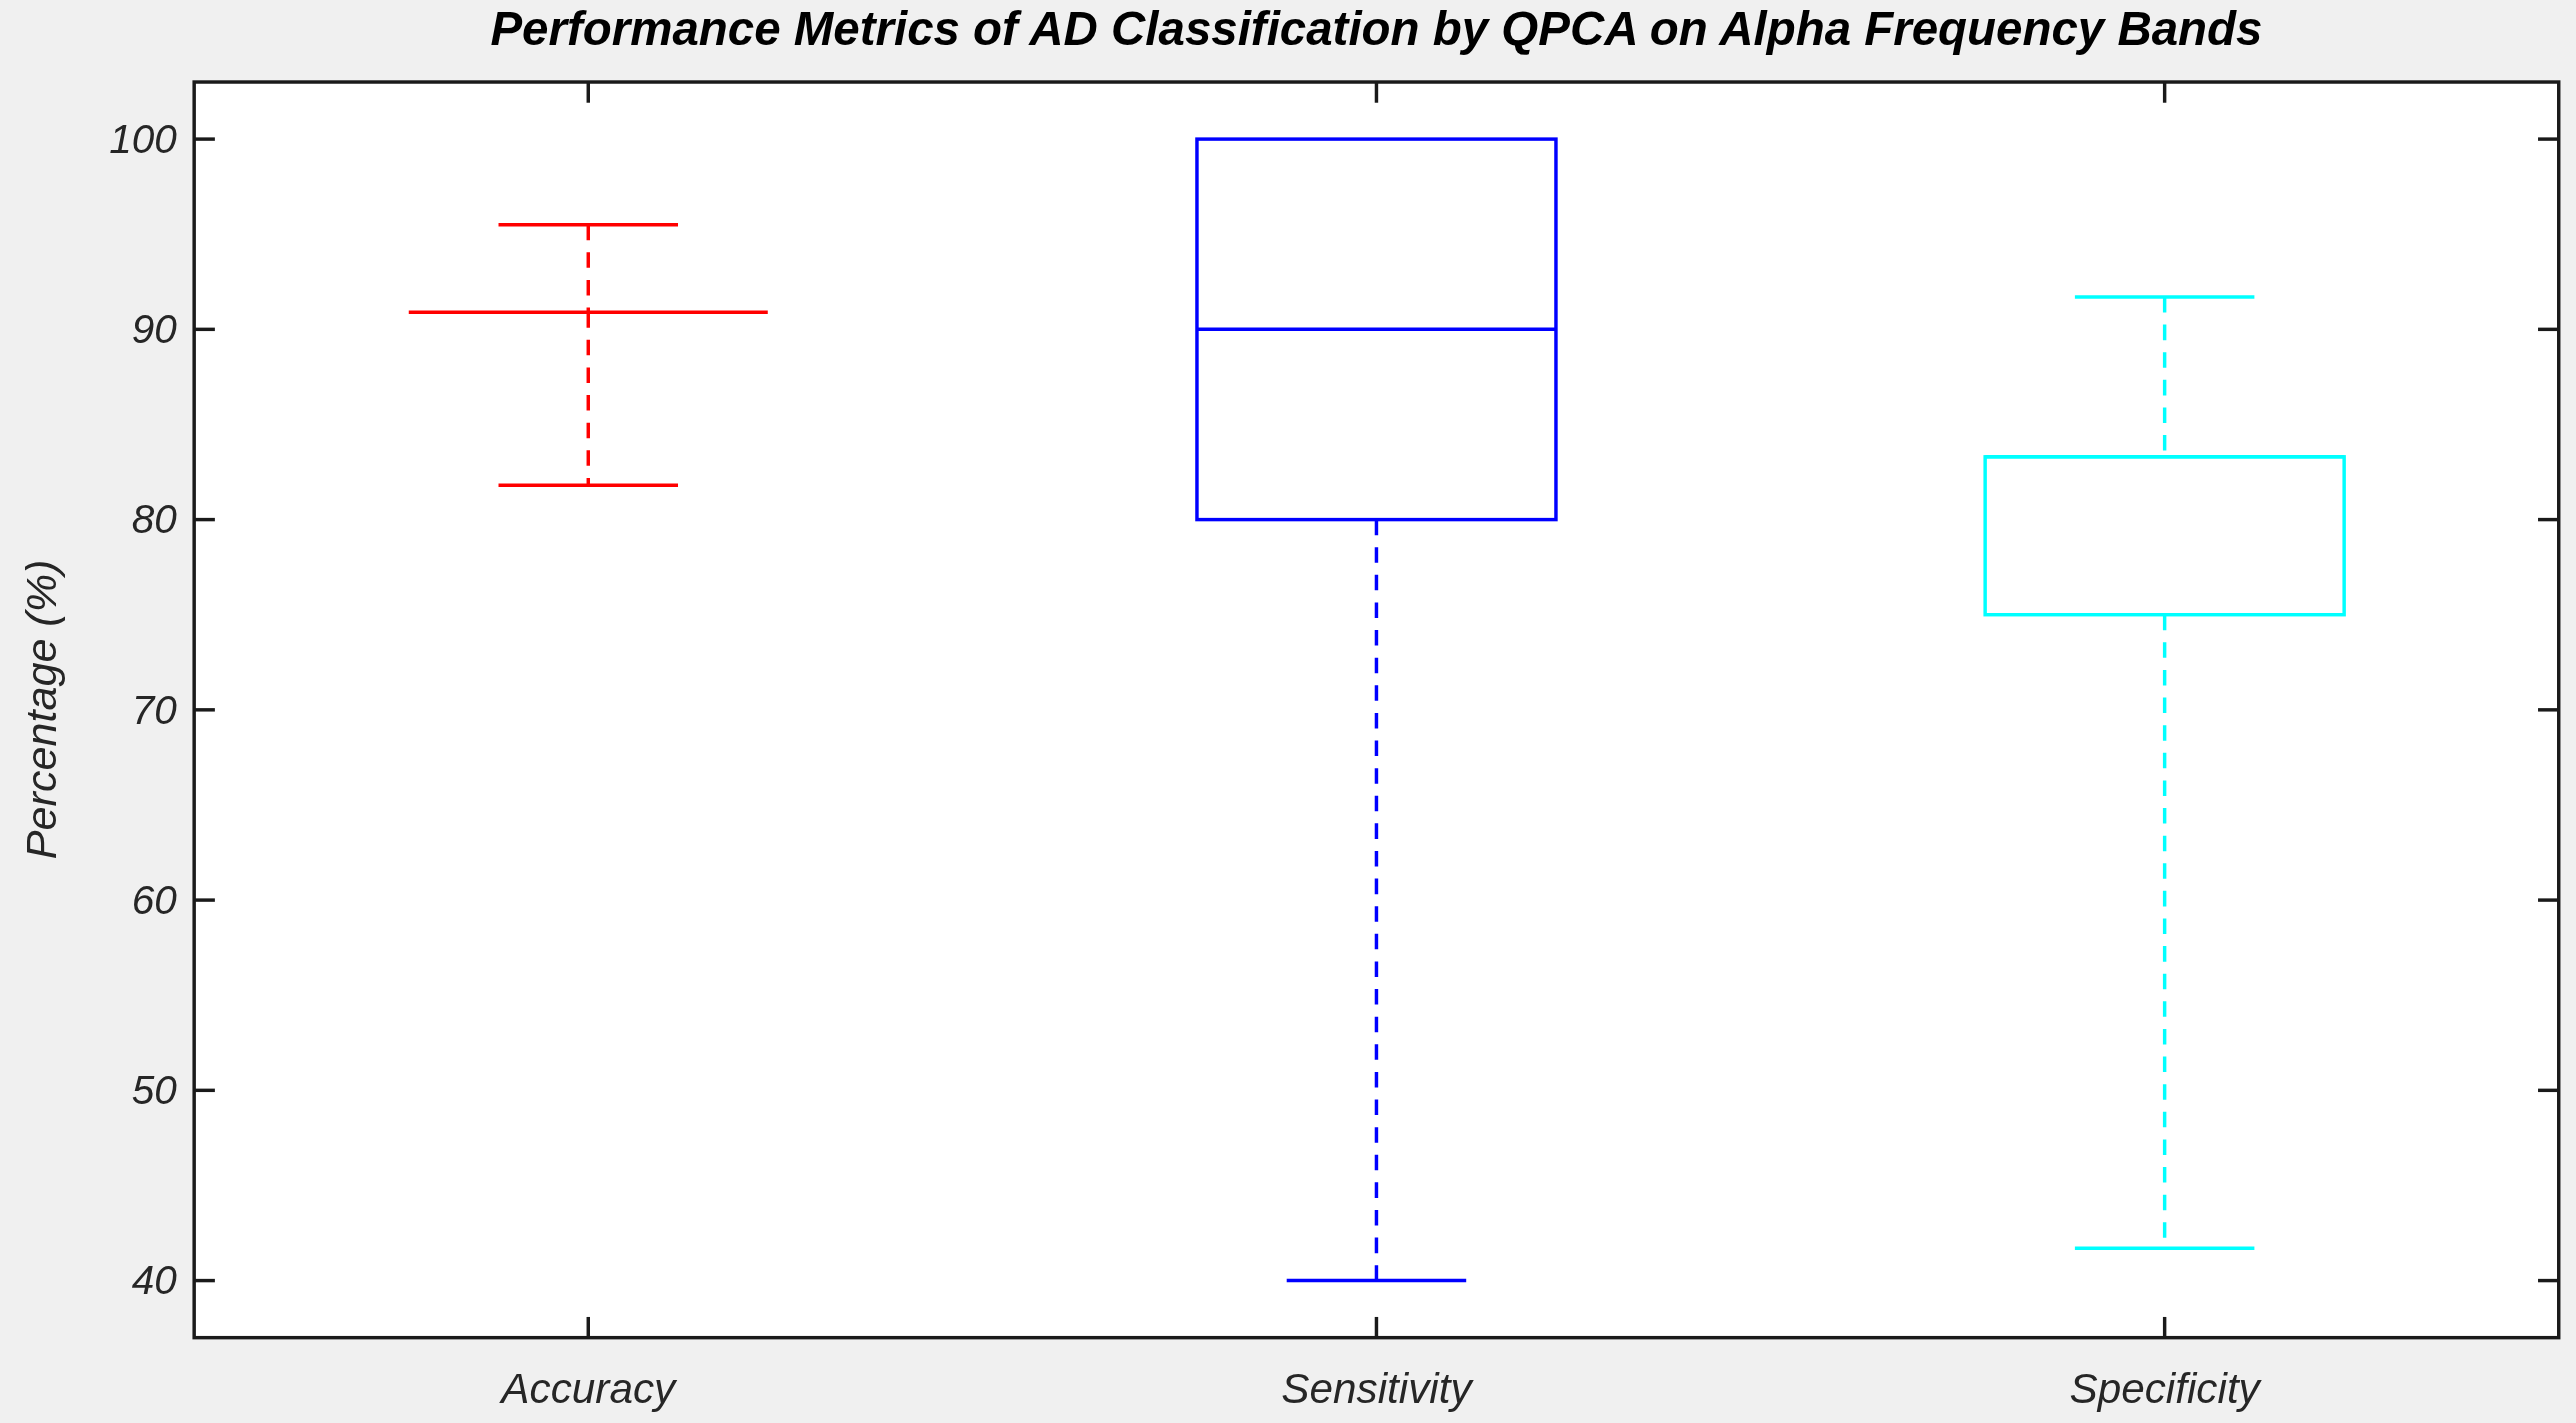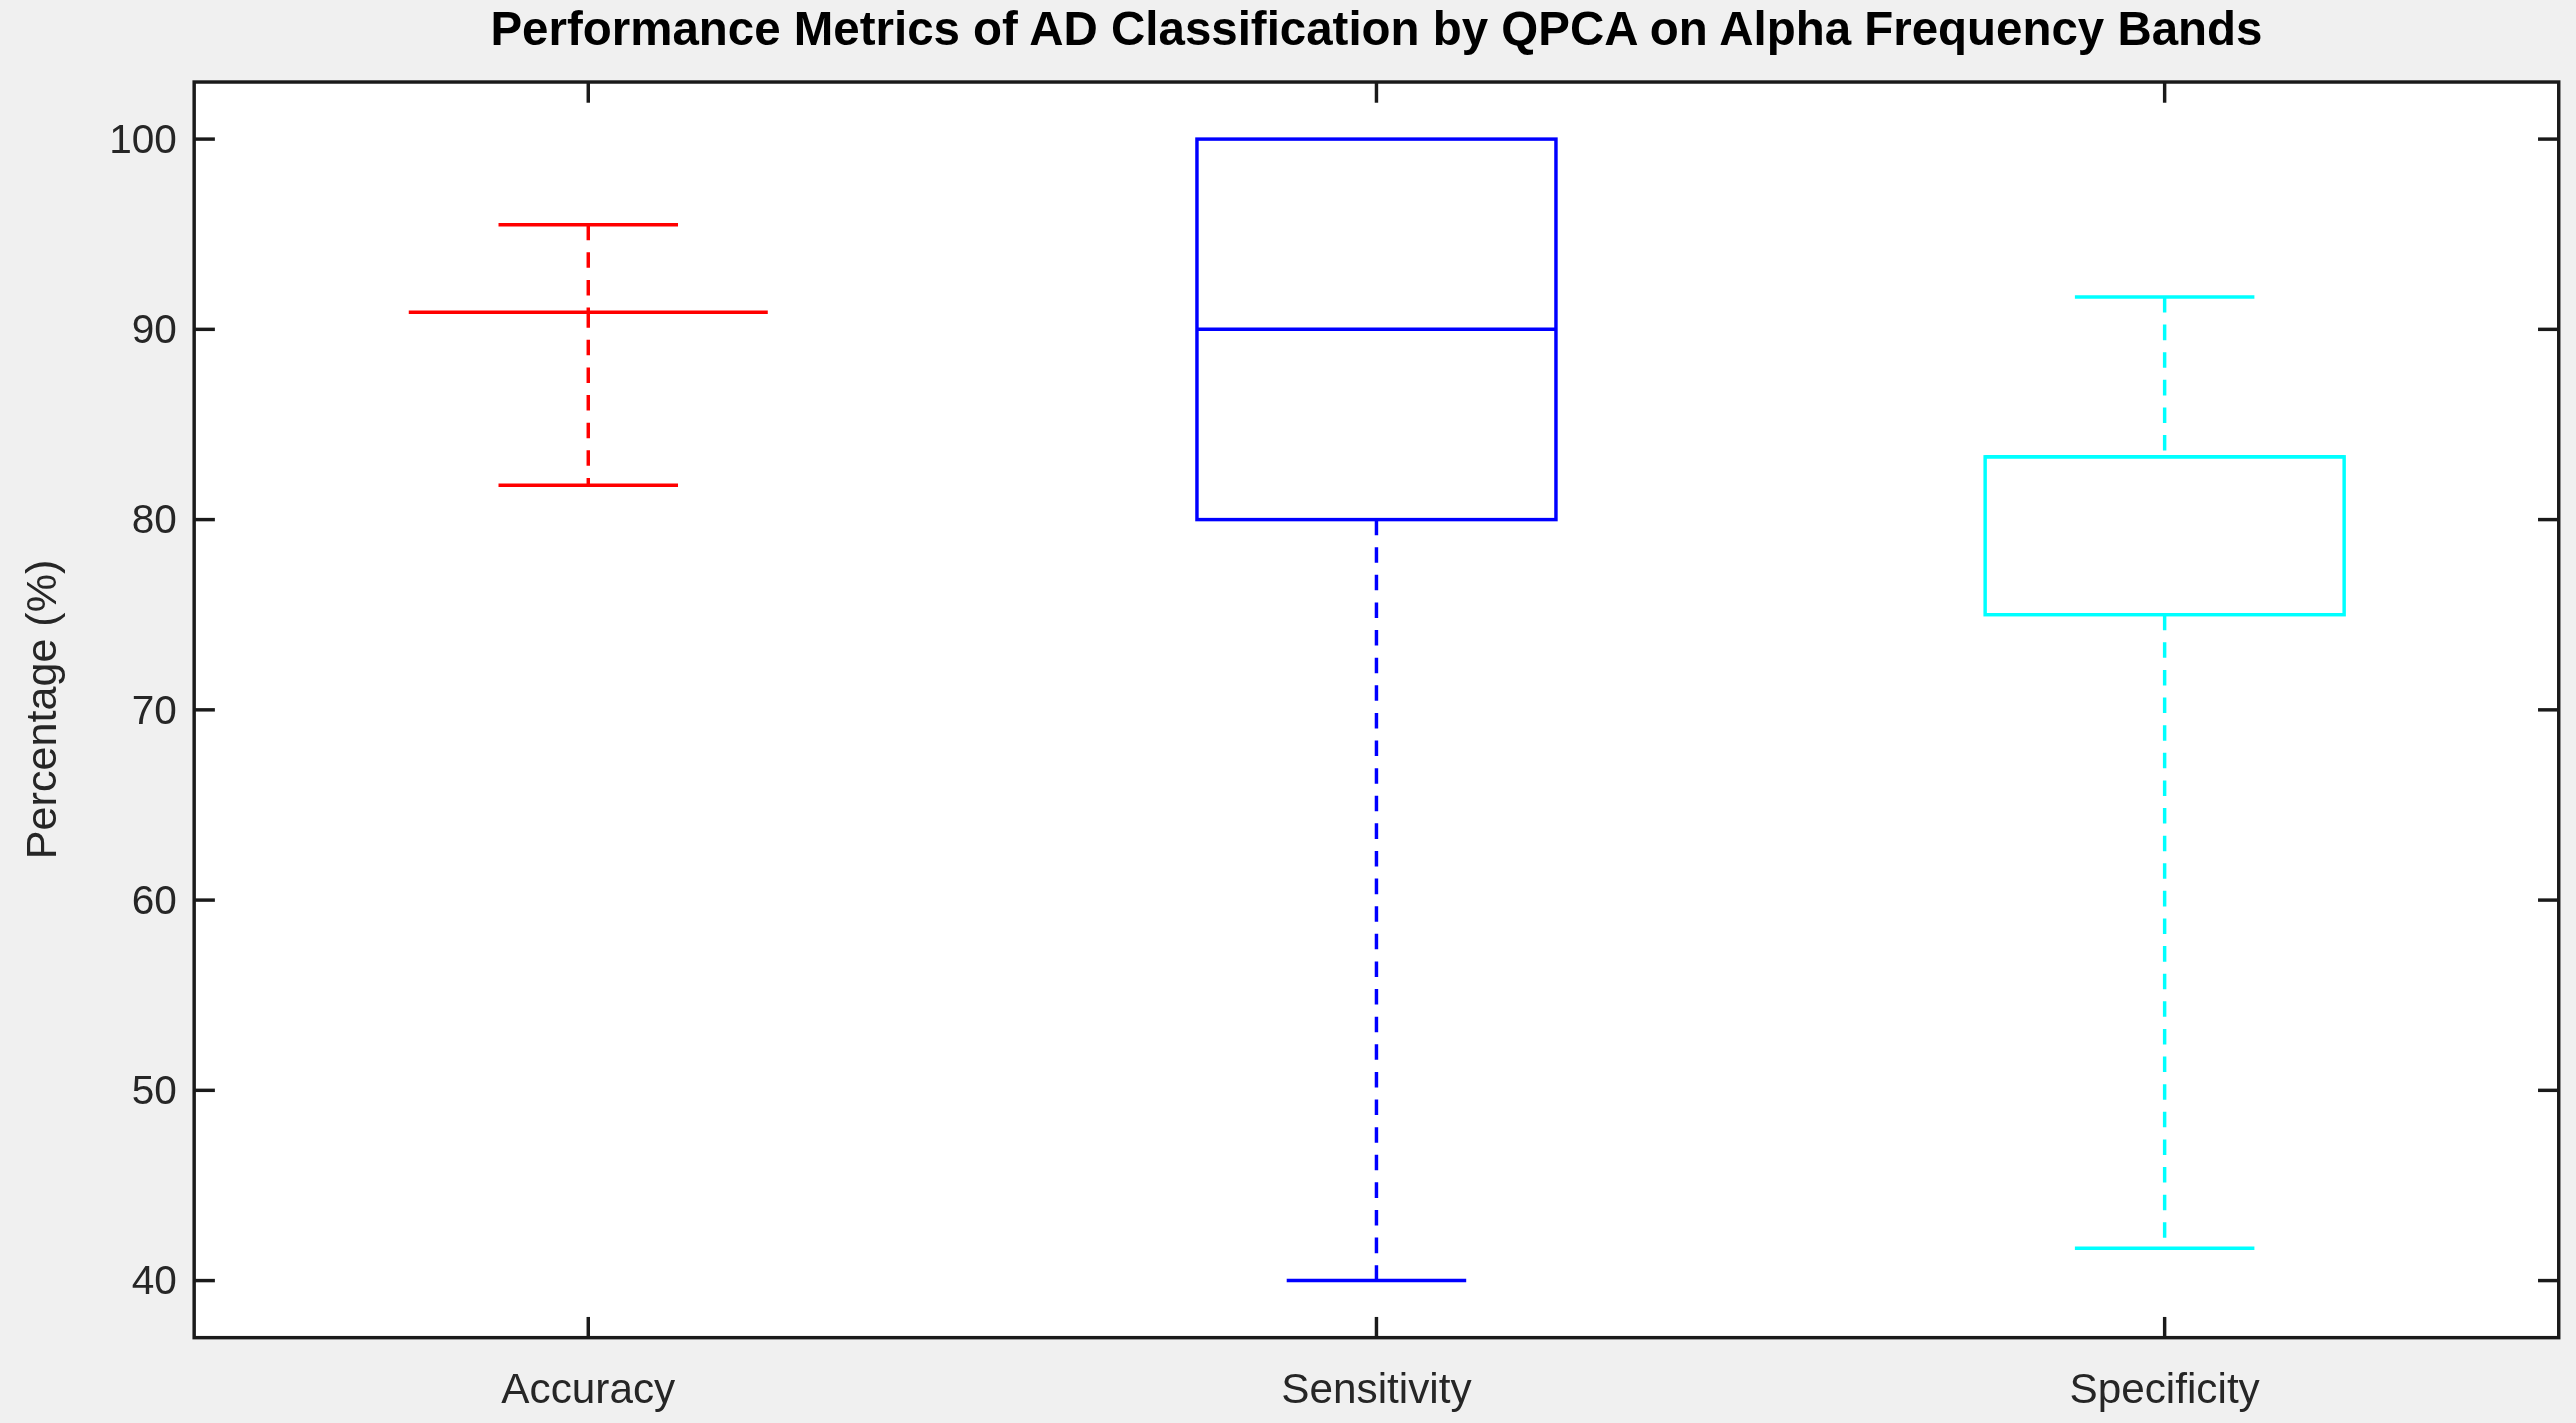--- a/index.html
+++ b/index.html
@@ -2,21 +2,21 @@
 <html style="font-size:14px"><head>
 <meta charset="utf-8">
 <style>
   html,body{margin:0;padding:0;}
   body{
     width:2576px;height:1424px;
     background:#f0f0f0;
     font-family:"Liberation Sans","DejaVu Sans",sans-serif;
     overflow:hidden;
   }
-  .figure{position:relative;width:2576px;height:1424px;background:#f0f0f0;}
+  .figure{position:relative;width:2576px;height:1424px;background:#f0f0f0;font-style:italic;}
   svg{position:absolute;left:0;top:0;}
   .chart-title{
     font-family:"Liberation Sans","DejaVu Sans",sans-serif;
     font-size:55px;font-weight:bold;fill:#000000;
   }
   .axis-label{
     font-family:"Liberation Sans","DejaVu Sans",sans-serif;
     font-size:50px;fill:#262626;
   }
   .tick-label{

